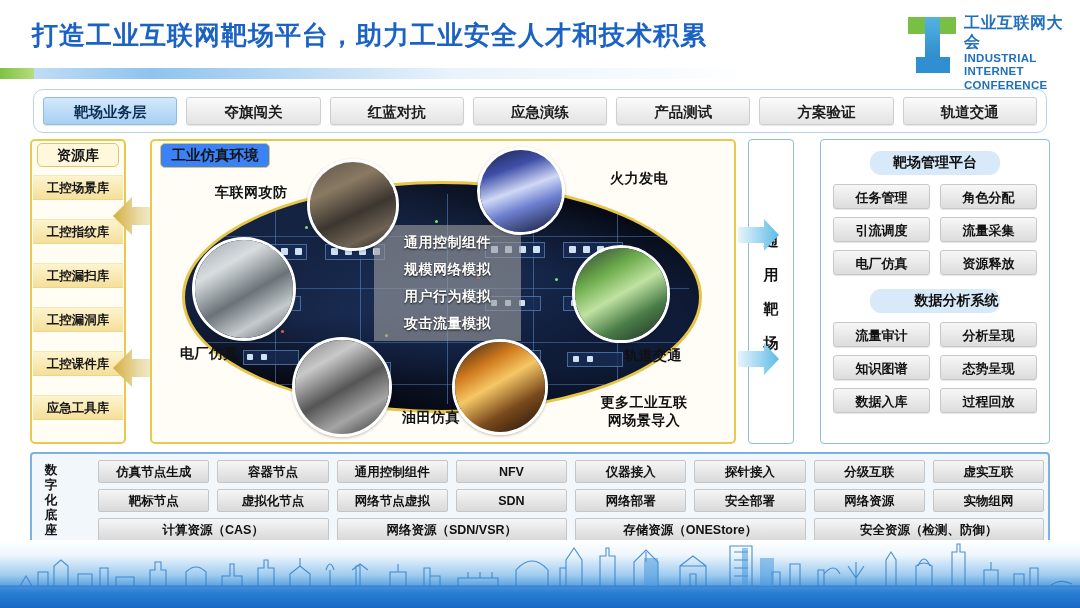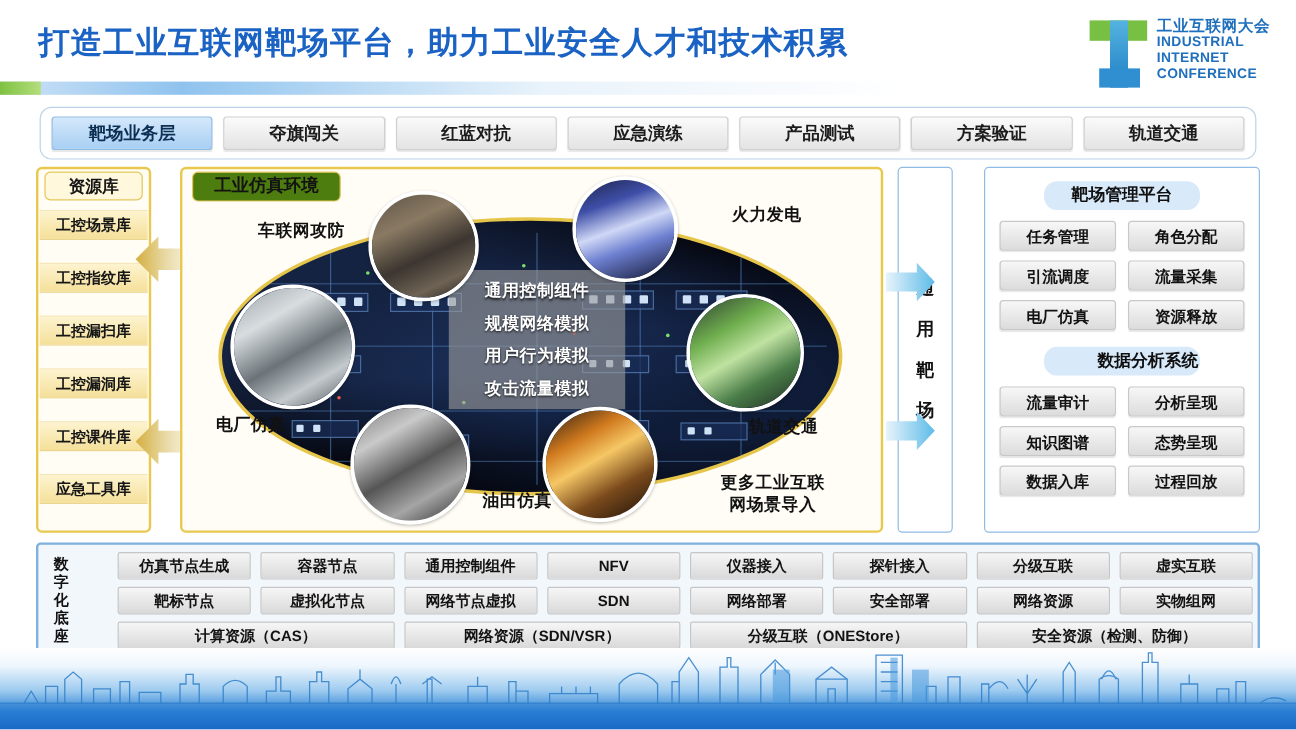--- a/index.html
+++ b/index.html
@@ -39,21 +39,21 @@
   }
   .logo-mark .bar-stem {
     position: absolute; left: 17px; top: 0; width: 15px; height: 56px;
     background: linear-gradient(to bottom, #55b3e0, #1f7fc4);
   }
   .logo-mark .bar-bot {
     position: absolute; left: 8px; top: 40px; width: 34px; height: 16px;
     background: #2f8fd0;
   }
   .logo-text { position: absolute; left: 56px; top: 0px; line-height: 1.18; }
-  .logo-cn { font-size: 13px; font-weight: bold; color: #1f6fbd; letter-spacing: .5px; }
+  .logo-cn { font-size: 16px; font-weight: bold; color: #1f6fbd; letter-spacing: .5px; }
   .logo-en { font-size: 11.5px; font-weight: bold; color: #1f6fbd; letter-spacing: .3px; }
 
   
   .biz-row {
     position: absolute; left: 33px; top: 89px; width: 1014px; height: 44px;
     border: 1px solid #b9d3ea; border-radius: 10px;
     background: #ffffff;
     display: flex; align-items: center; padding: 0 9px; gap: 9px;
   }
   .biz-chip {
@@ -93,24 +93,24 @@
   }
   .gold-arrow svg { display: block; }
 
   
   .sim-panel {
     position: absolute; left: 150px; top: 139px; width: 586px; height: 305px;
     border: 2px solid #e8c84e; border-radius: 5px;
     background: #fffdf5; overflow: hidden;
   }
   .sim-head {
-    position: absolute; left: 160px; top: 143px; width: 124px; height: 25px;
+    position: absolute; left: 160px; top: 143px; width: 110px; height: 25px;
     line-height: 23px; text-align: center;
     font-size: 14.5px; font-weight: bold; color: #131313;
-    background: #4d7c0f; border: 1px solid #e3c75c; border-radius: 5px; z-index: 9;
+    background: #3b82f6; border: 1px solid #e3c75c; border-radius: 5px; z-index: 9;
   }
 
   
   .net-ellipse {
     position: absolute; left: 30px; top: 40px; width: 520px; height: 232px;
     border-radius: 50% / 50%;
     background:
       radial-gradient(ellipse at 22% 35%, rgba(40,70,130,.45) 0 26%, transparent 62%),
       radial-gradient(ellipse at 72% 60%, rgba(30,60,120,.40) 0 24%, transparent 60%),
       #05060d;
@@ -483,21 +483,21 @@
       <div class="base-chip">网络节点虚拟</div>
       <div class="base-chip">SDN</div>
       <div class="base-chip">网络部署</div>
       <div class="base-chip">安全部署</div>
       <div class="base-chip">网络资源</div>
       <div class="base-chip">实物组网</div>
     </div>
     <div class="base-row">
       <div class="base-chip">计算资源（CAS）</div>
       <div class="base-chip">网络资源（SDN/VSR）</div>
-      <div class="base-chip">分级互联（ONEStore）</div>
+      <div class="base-chip">存储资源（ONEStore）</div>
       <div class="base-chip">安全资源（检测、防御）</div>
     </div>
   </div>
 </div>
 
 <div class="footer">
   <svg width="1080" height="68" viewBox="0 0 1080 68">
     <g fill="none" stroke="#2f7fc9" stroke-width="1.1" opacity="0.85">
       <path d="M20 46 l6 -10 l6 10 M38 46 v-14 h10 v14 M54 46 v-20 l7 -6 l7 6 v20"></path>
       <path d="M78 46 v-12 h14 v12 M100 46 v-18 h8 v18 M116 46 v-9 h18 v9"></path>

